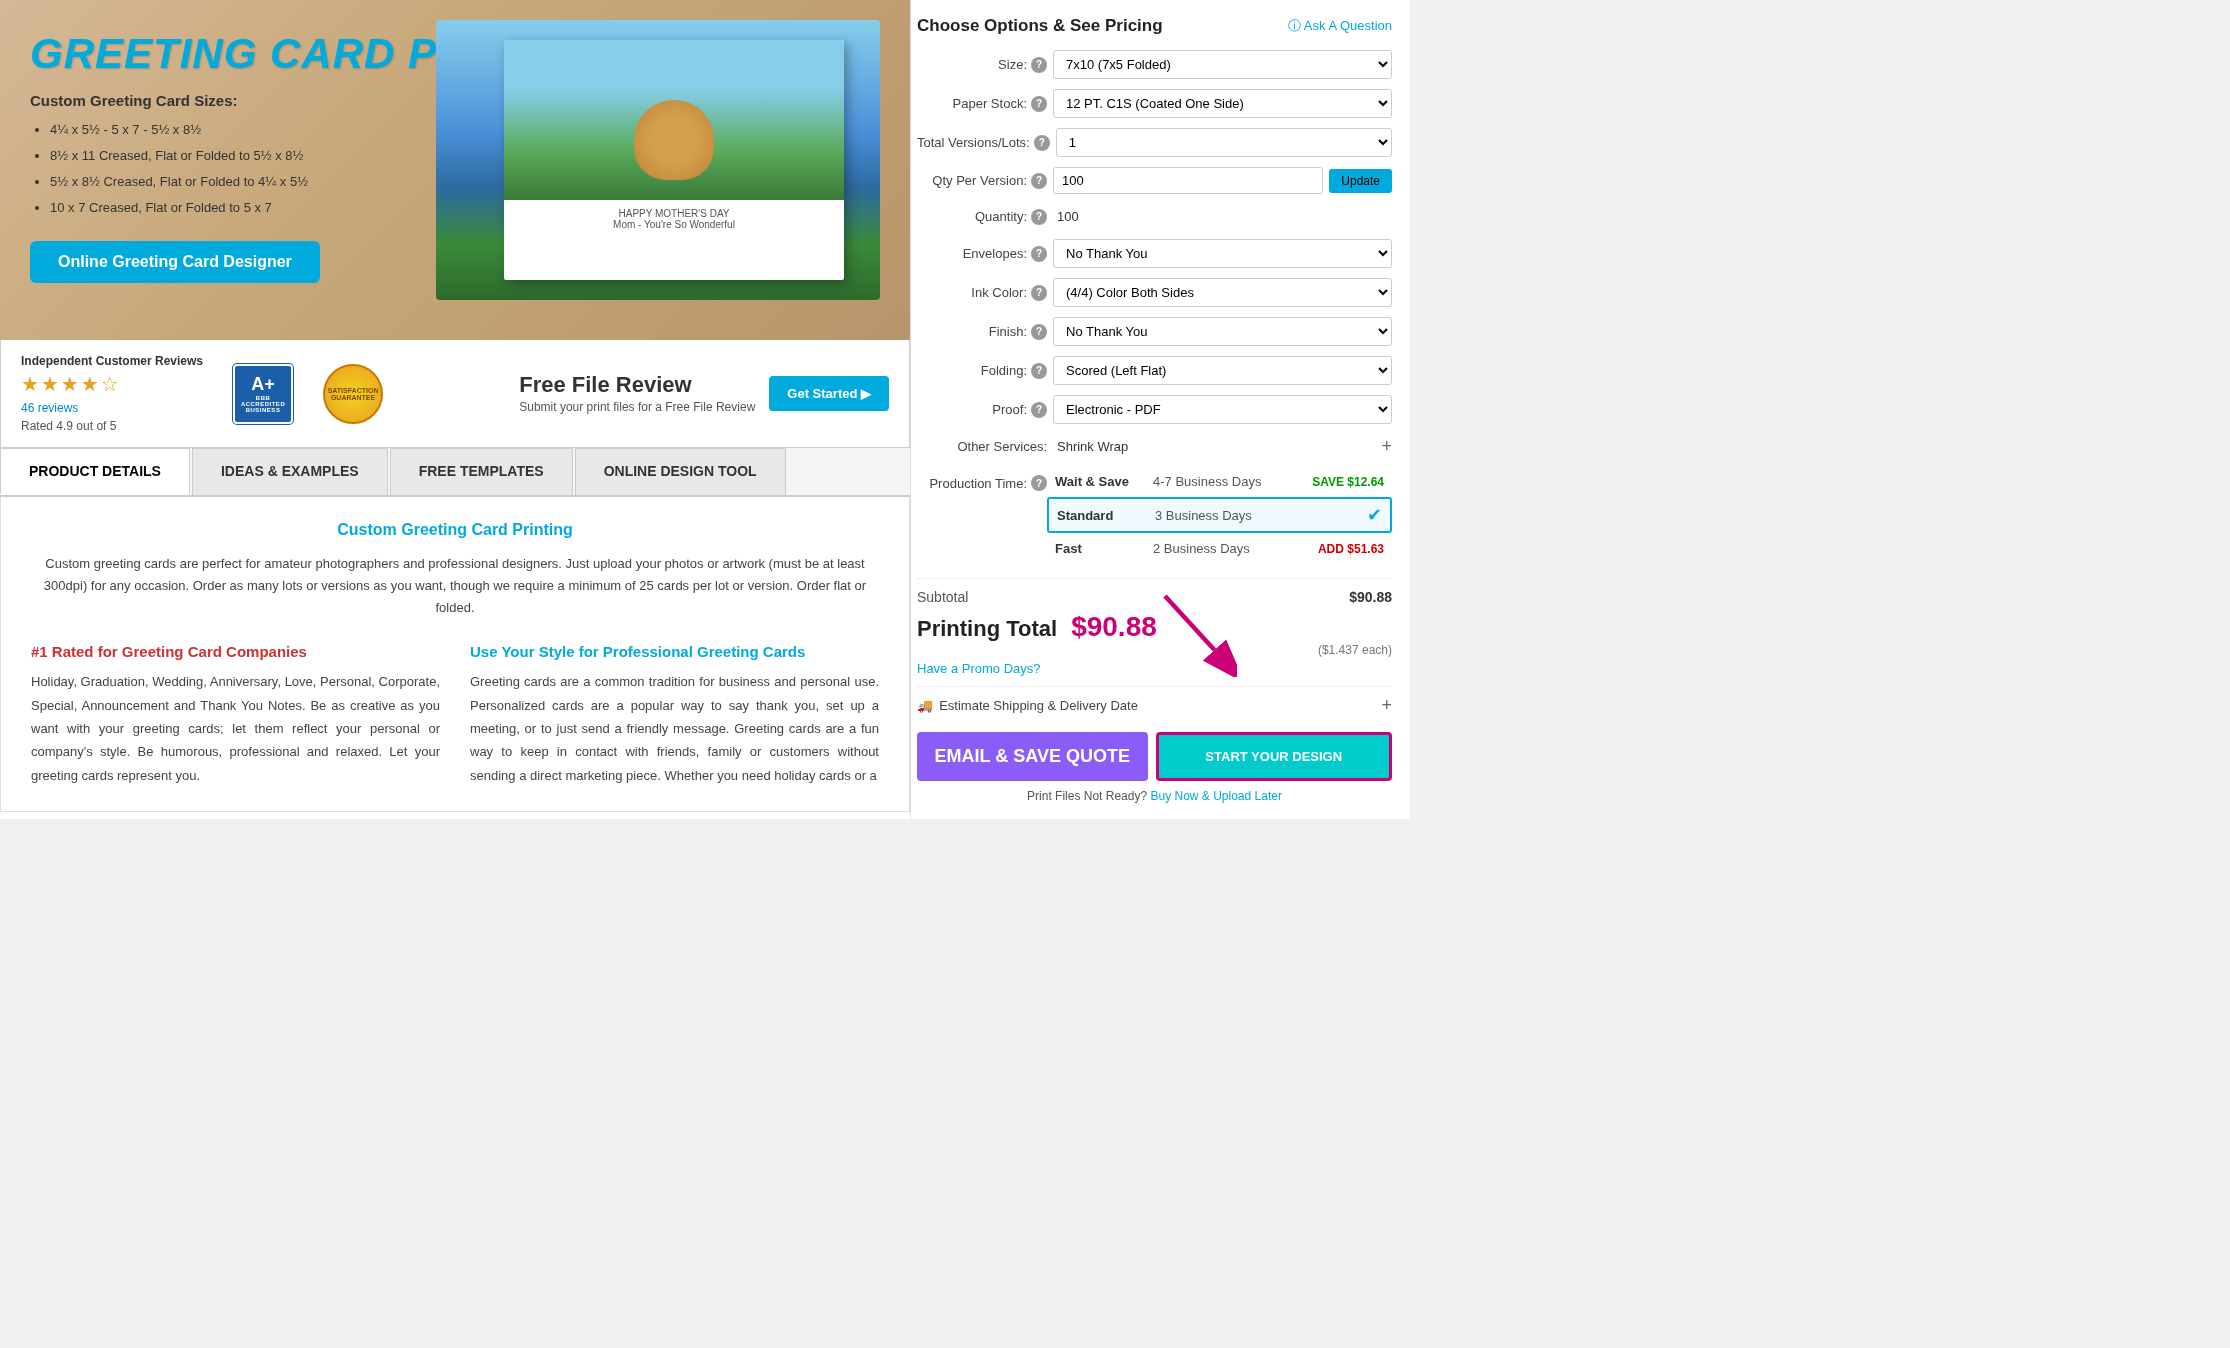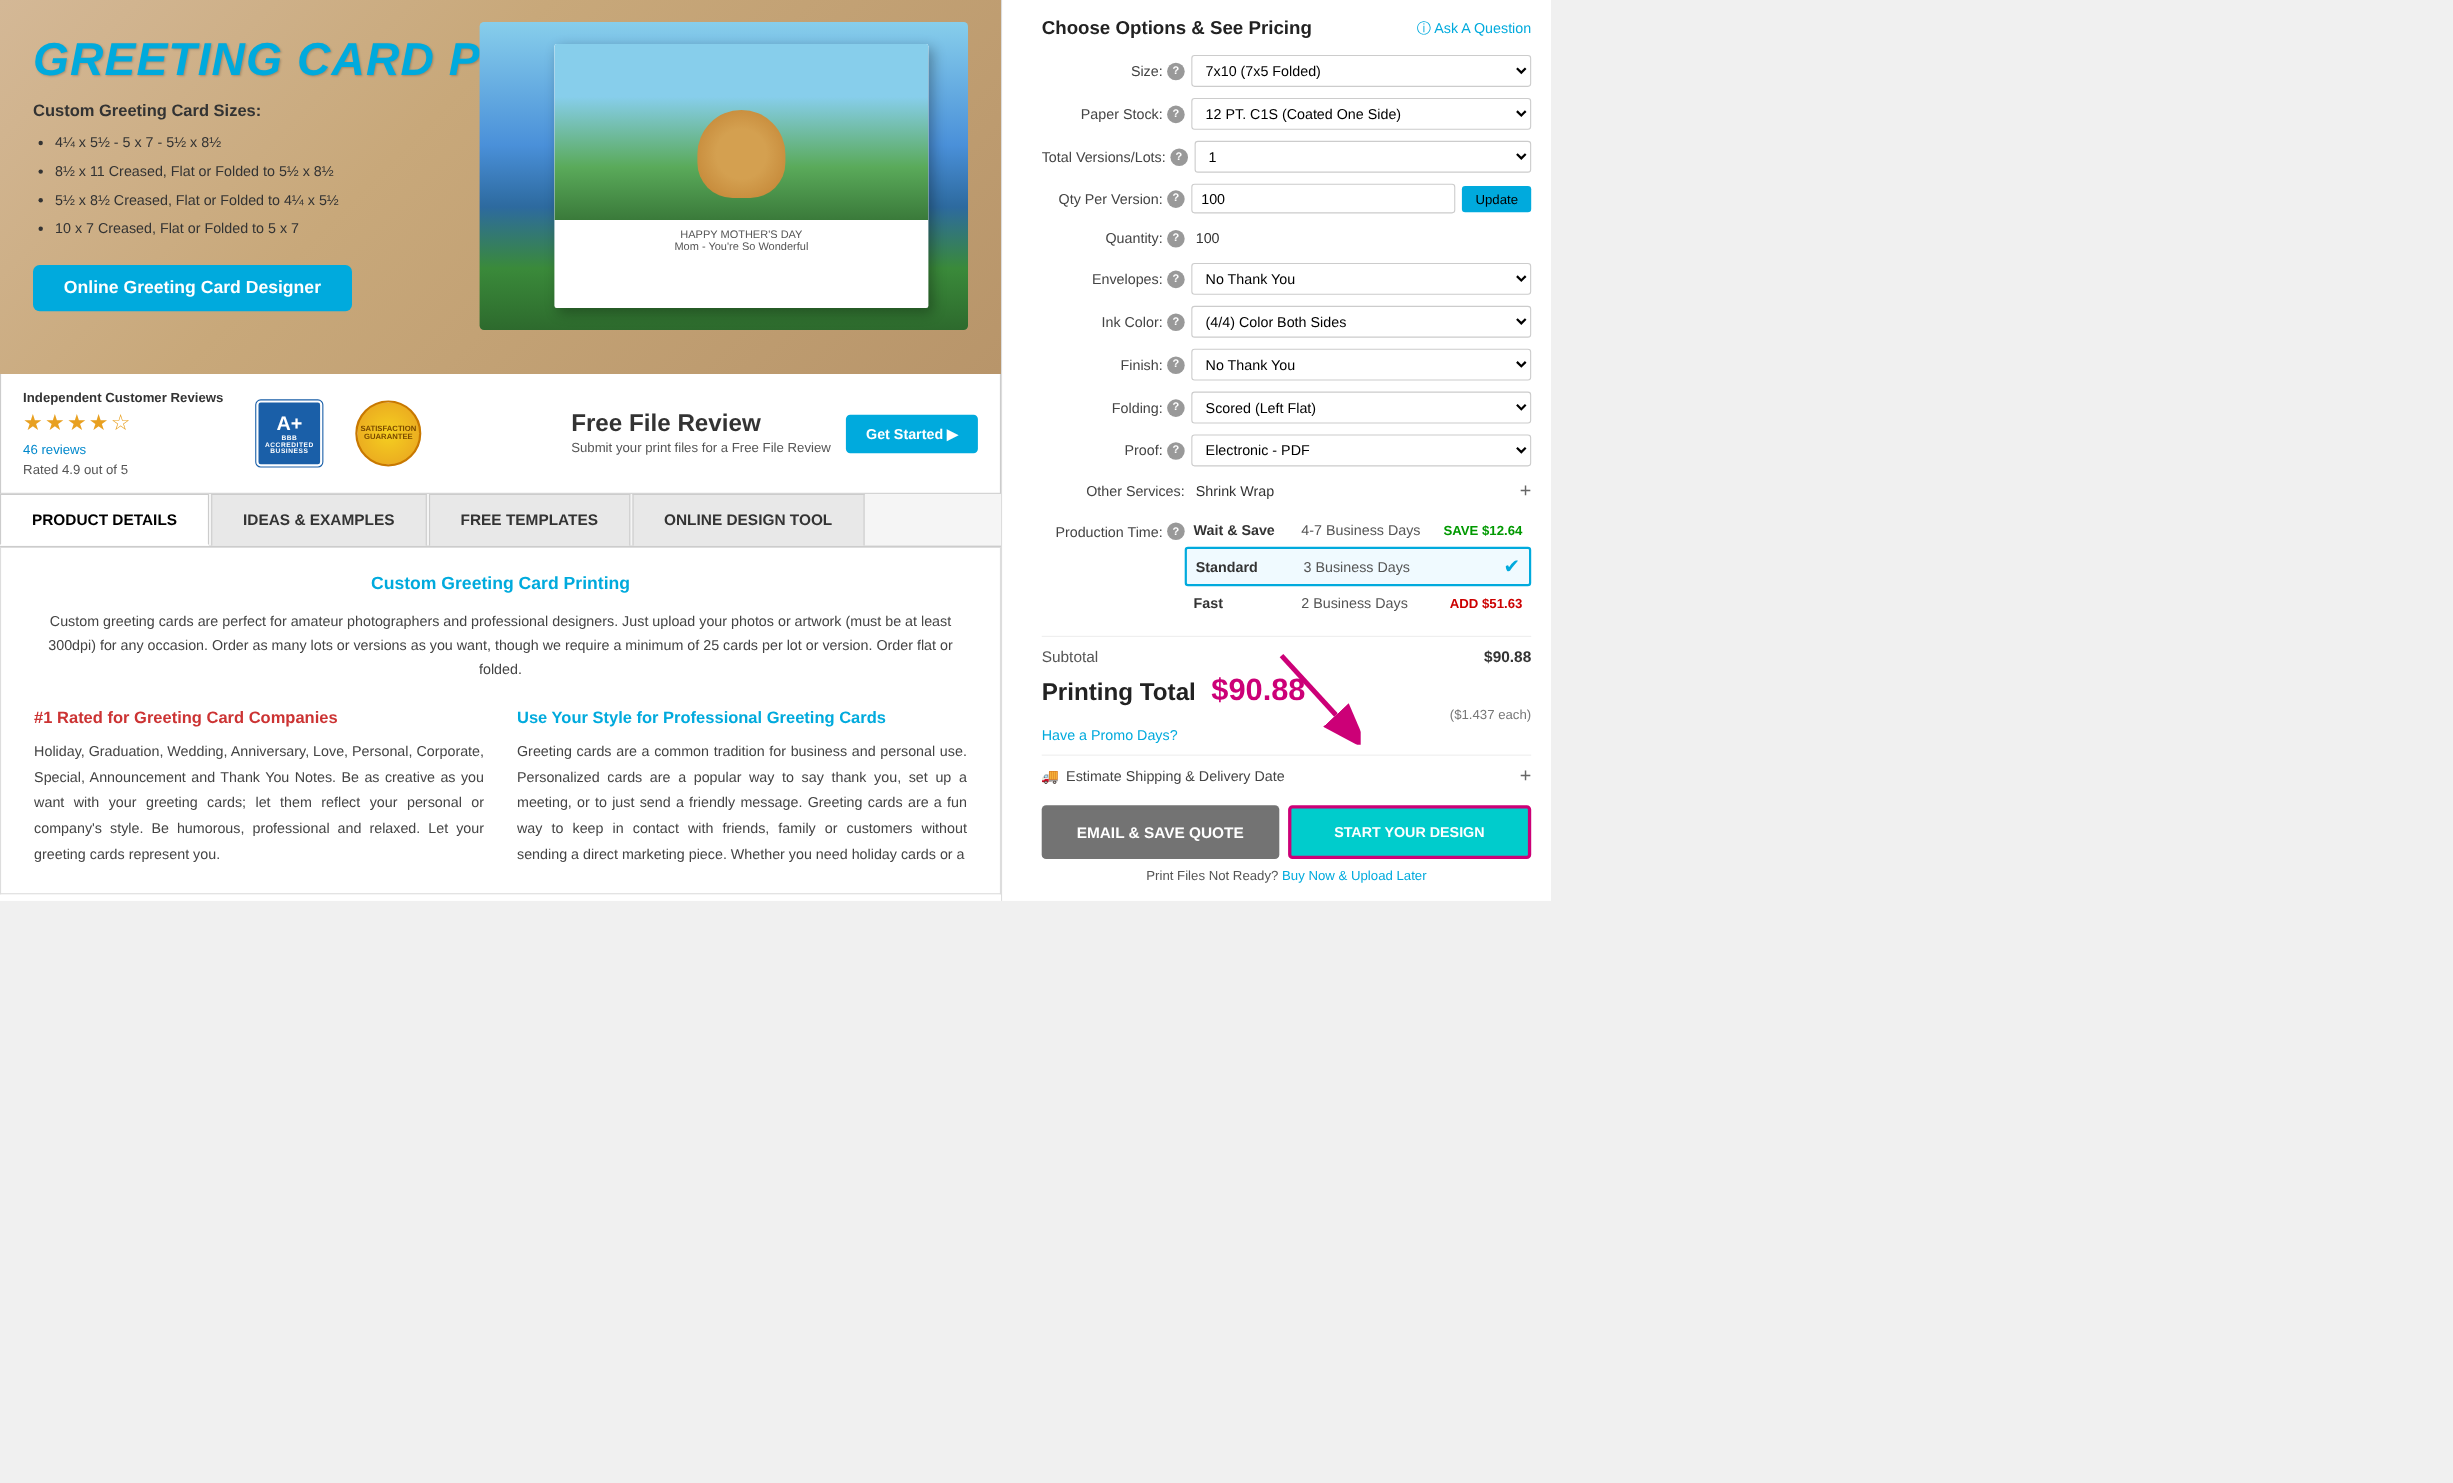--- a/index.html
+++ b/index.html
@@ -44,21 +44,21 @@
     .content-area { padding: 24px 30px; background: #fff; border: 1px solid #ddd; border-top: none; }
     .content-heading { color: #00aadd; font-size: 16px; font-weight: bold; text-align: center; margin-bottom: 14px; }
     .content-intro { text-align: center; color: #444; font-size: 13px; line-height: 1.7; margin-bottom: 24px; }
     .two-col { display: flex; gap: 30px; }
     .col { flex: 1; }
     .col-heading { color: #cc3333; font-size: 15px; font-weight: bold; margin-bottom: 10px; }
     .col-heading.blue { color: #00aadd; }
     .col-text { color: #444; font-size: 13px; line-height: 1.8; text-align: justify; }
 
     
-    .right-panel { flex: 1; background: #fff; border-left: 1px solid #ddd; padding: 16px 18px 16px 36px; min-width: 420px; max-width: 500px; }
+    .right-panel { flex: 1; background: #fff; border-left: 1px solid #ddd; padding: 16px 18px 16px 6px; min-width: 420px; max-width: 500px; }
     .right-header { display: flex; justify-content: space-between; align-items: center; margin-bottom: 14px; }
     .right-title { font-size: 17px; font-weight: bold; color: #222; }
     .ask-link { color: #00aadd; font-size: 13px; cursor: pointer; display: flex; align-items: center; gap: 4px; }
 
     
     .option-row { display: flex; align-items: center; margin-bottom: 10px; gap: 6px; }
     .option-label { font-size: 13px; color: #444; min-width: 130px; text-align: right; display: flex; align-items: center; justify-content: flex-end; gap: 4px; }
     .help-icon { display: inline-flex; width: 16px; height: 16px; background: #999; color: white; border-radius: 50%; font-size: 10px; font-weight: bold; align-items: center; justify-content: center; cursor: pointer; }
     .option-select { flex: 1; padding: 5px 8px; border: 1px solid #ccc; border-radius: 3px; font-size: 13px; background: #fff; cursor: pointer; }
     .option-value { flex: 1; font-size: 13px; color: #333; padding: 5px 4px; }
@@ -82,21 +82,21 @@
     .printing-total-value { font-size: 28px; font-weight: 900; color: #cc0077; }
     .per-each { font-size: 12px; color: #777; }
     .promo-link { color: #00aadd; font-size: 13px; cursor: pointer; margin-top: 4px; display: block; }
     .shipping-row { display: flex; align-items: center; margin-top: 10px; padding: 8px 0; border-top: 1px solid #eee; font-size: 13px; color: #444; cursor: pointer; }
     .truck-icon { margin-right: 6px; }
     .plus-shipping { margin-left: auto; font-size: 18px; color: #666; }
 
     
     .order-btn { width: 100%; background: #e8a020; color: white; padding: 16px; font-size: 15px; font-weight: bold; border: none; border-radius: 4px; cursor: pointer; margin-top: 12px; display: flex; align-items: center; justify-content: center; gap: 8px; }
     .bottom-btns { display: flex; gap: 8px; margin-top: 8px; }
-    .email-btn { flex: 1; background: #737373; color: white; padding: 14px; font-size: 14px; font-weight: bold; border: none; border-radius: 4px; cursor: pointer; }
+    .email-btn { flex: 1; background: #8b5cf6; color: white; padding: 14px; font-size: 18px; font-weight: bold; border: none; border-radius: 4px; cursor: pointer; }
     .start-design-btn { flex: 1; background: #00cccc; color: white; padding: 14px; font-size: 13px; font-weight: bold; border: 3px solid #cc0077; border-radius: 4px; cursor: pointer; }
     .upload-later { text-align: center; margin-top: 8px; font-size: 12px; color: #555; }
     .upload-later a { color: #00aadd; cursor: pointer; }
 
     
     .arrow-annotation { position: relative; }
   </style>
 </head>
 <body>
 

